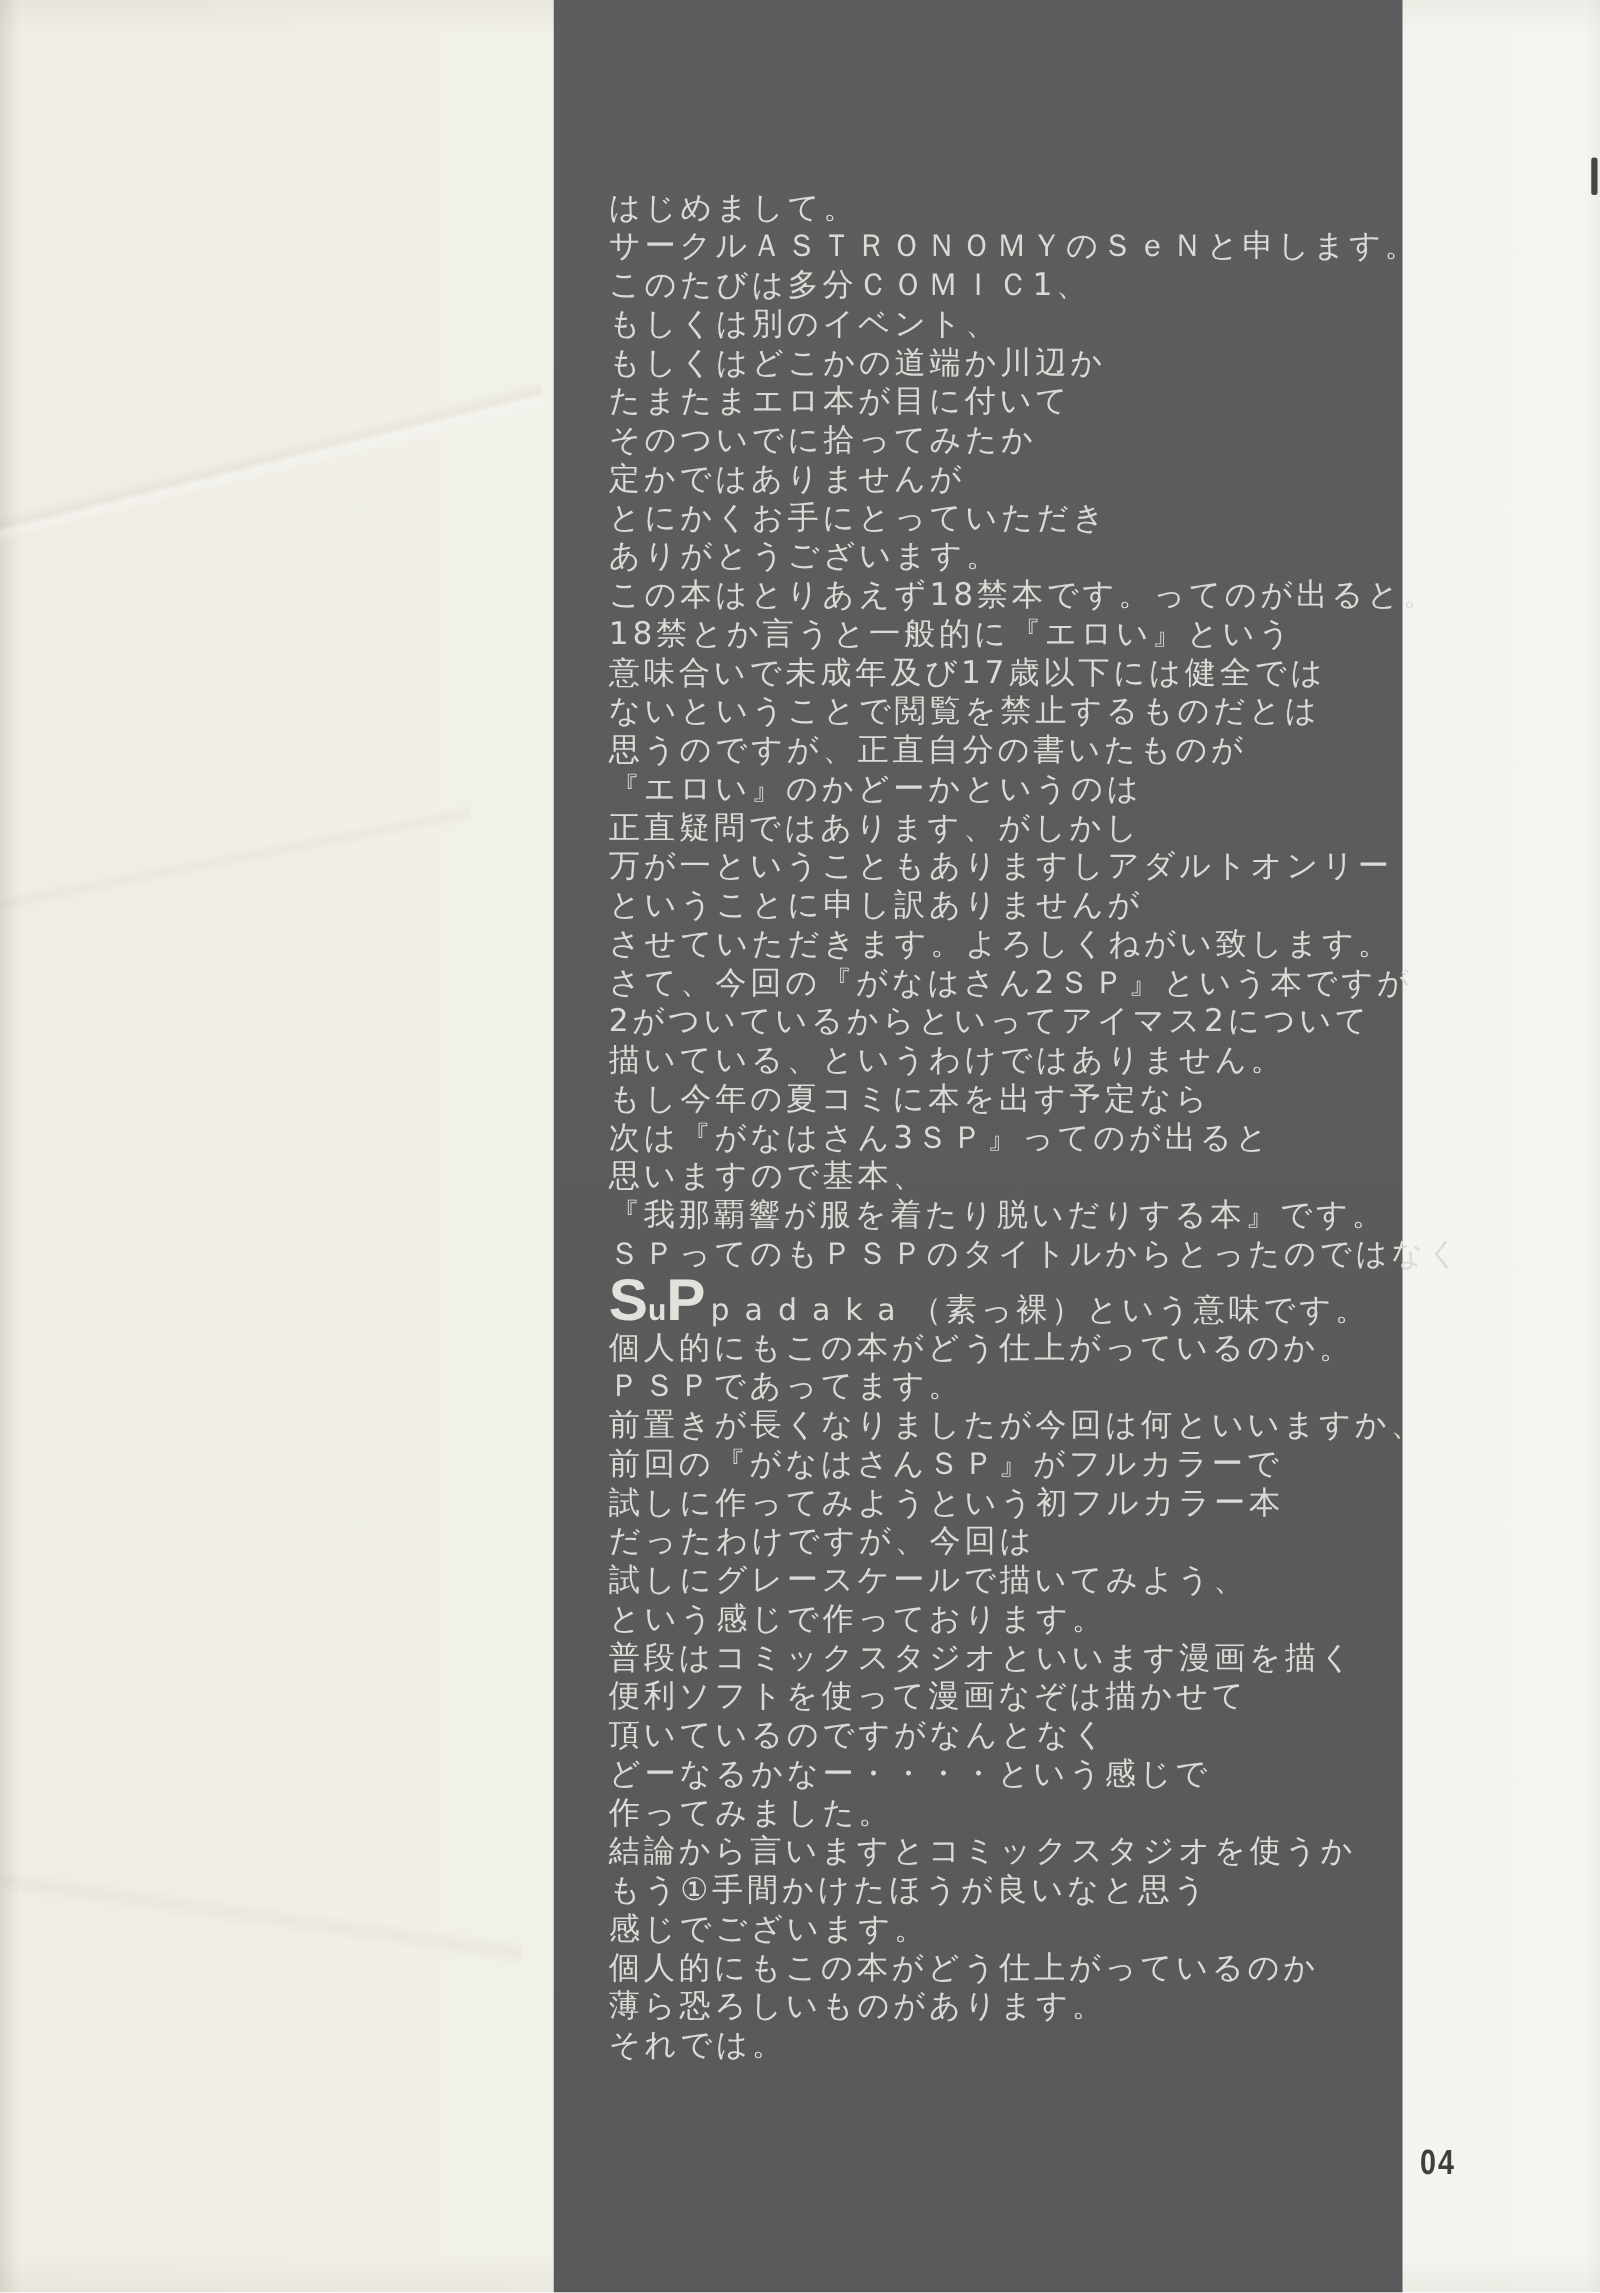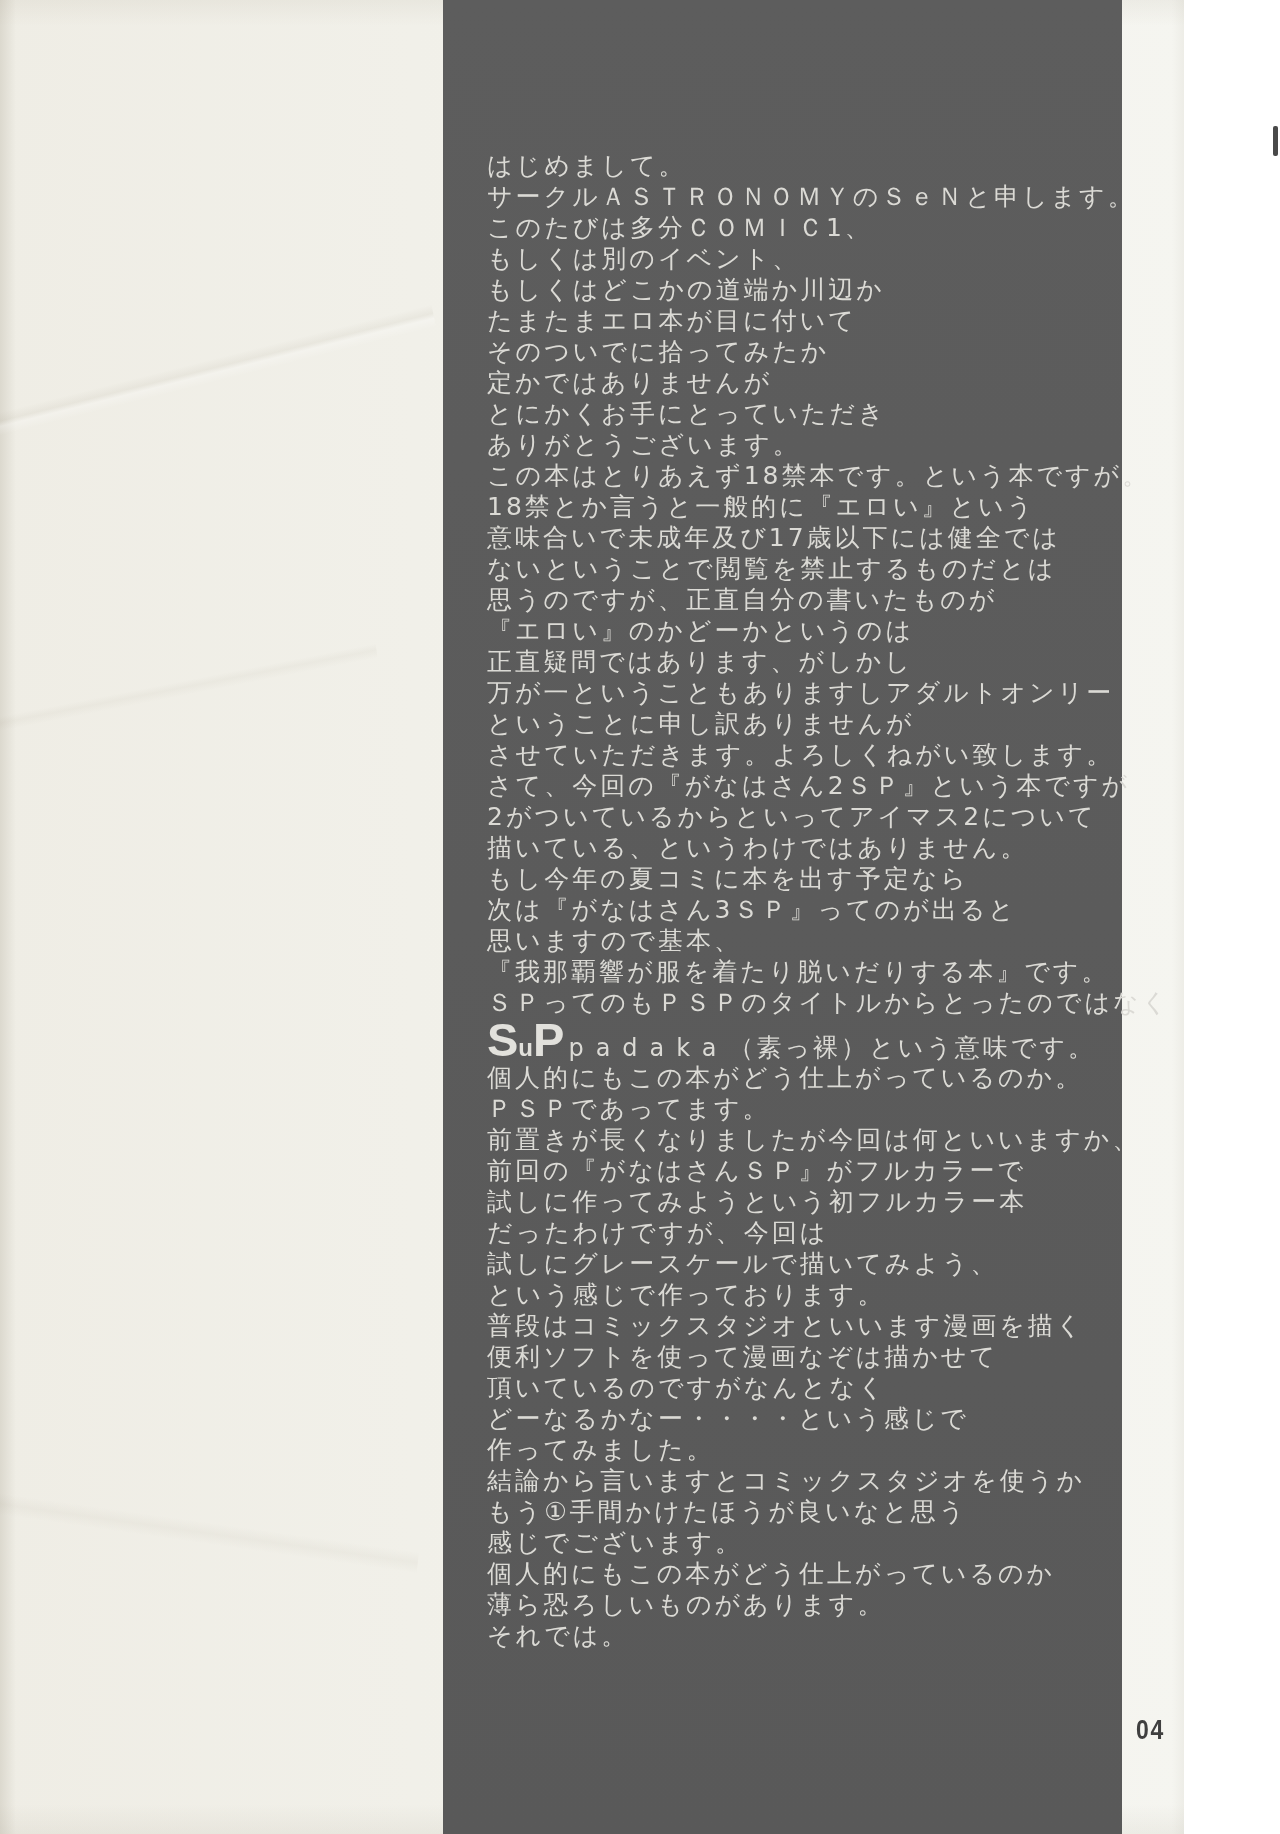--- a/index.html
+++ b/index.html
@@ -2,21 +2,21 @@
 <html><head>
 <meta charset="utf-8">
 <style>
   html,body{margin:0;padding:0;}
   body{
     width:1280px;height:1834px;
     font-family:"DejaVu Sans",sans-serif;
     overflow:hidden;
   }
   .page{
-    position:relative;width:1184px;height:1834px;
+    position:relative;width:1280px;height:1834px;
     background:
       linear-gradient(90deg, rgba(150,143,125,0.22) 0px, rgba(150,143,125,0) 16px),
       linear-gradient(270deg, rgba(170,165,150,0.10) 0px, rgba(170,165,150,0) 12px),
       linear-gradient(180deg, rgba(160,152,132,0.10) 0px, rgba(160,152,132,0) 26px),
       linear-gradient(0deg, rgba(160,152,132,0.10) 0px, rgba(160,152,132,0) 30px),
       linear-gradient(90deg,#efede5 0%,#f1f0e9 35%,#f5f5f0 100%);
   }
   .crease{position:absolute;pointer-events:none;}
   .crease-1{
     left:-30px;top:290px;width:470px;height:160px;
@@ -105,21 +105,21 @@
       <div class="text-line">はじめまして。</div>
       <div class="text-line">サークルＡＳＴＲＯＮＯＭＹのＳｅＮと申します。</div>
       <div class="text-line">このたびは多分ＣＯＭＩＣ1、</div>
       <div class="text-line">もしくは別のイベント、</div>
       <div class="text-line">もしくはどこかの道端か川辺か</div>
       <div class="text-line">たまたまエロ本が目に付いて</div>
       <div class="text-line">そのついでに拾ってみたか</div>
       <div class="text-line">定かではありませんが</div>
       <div class="text-line">とにかくお手にとっていただき</div>
       <div class="text-line">ありがとうございます。</div>
-      <div class="text-line">この本はとりあえず18禁本です。という本ですが。</div>
+      <div class="text-line">この本はとりあえず18禁本です。ってのが出ると。</div>
       <div class="text-line">18禁とか言うと一般的に『エロい』という</div>
       <div class="text-line">意味合いで未成年及び17歳以下には健全では</div>
       <div class="text-line">ないということで閲覧を禁止するものだとは</div>
       <div class="text-line">思うのですが、正直自分の書いたものが</div>
       <div class="text-line">『エロい』のかどーかというのは</div>
       <div class="text-line">正直疑問ではあります、がしかし</div>
       <div class="text-line">万が一ということもありますしアダルトオンリー</div>
       <div class="text-line">ということに申し訳ありませんが</div>
       <div class="text-line">させていただきます。よろしくねがい致します。</div>
       <div class="text-line">さて、今回の『がなはさん2ＳＰ』という本ですが</div>

